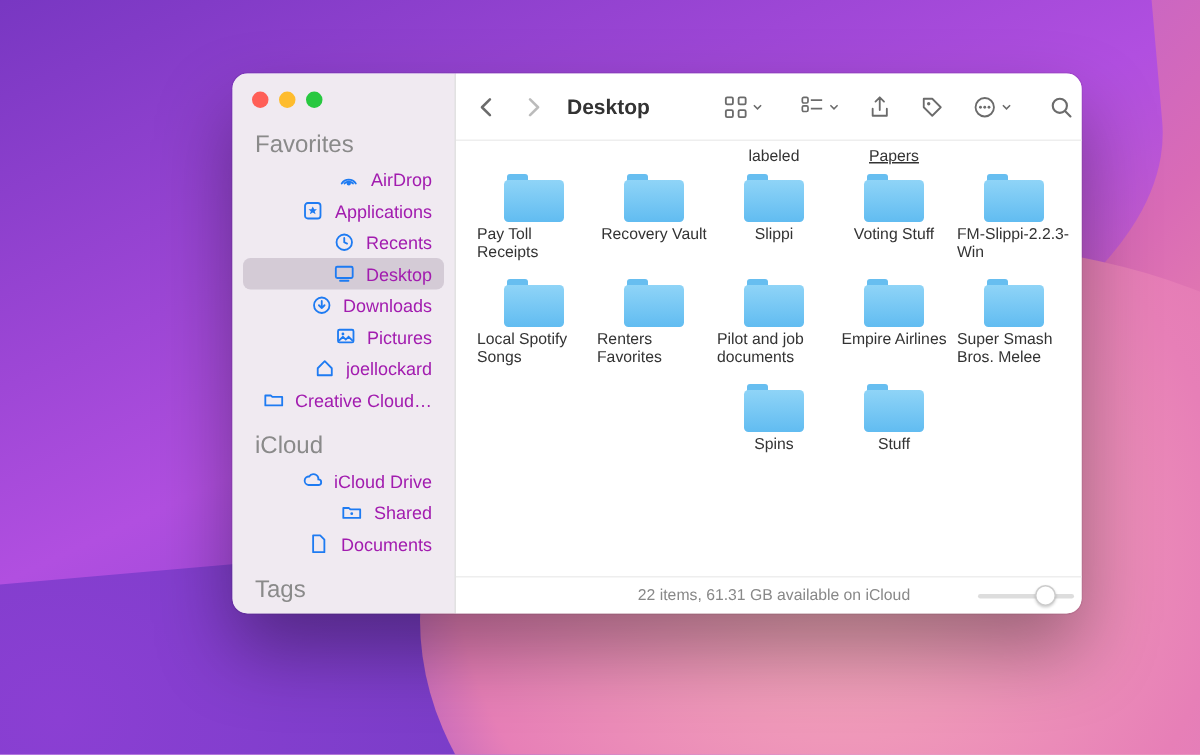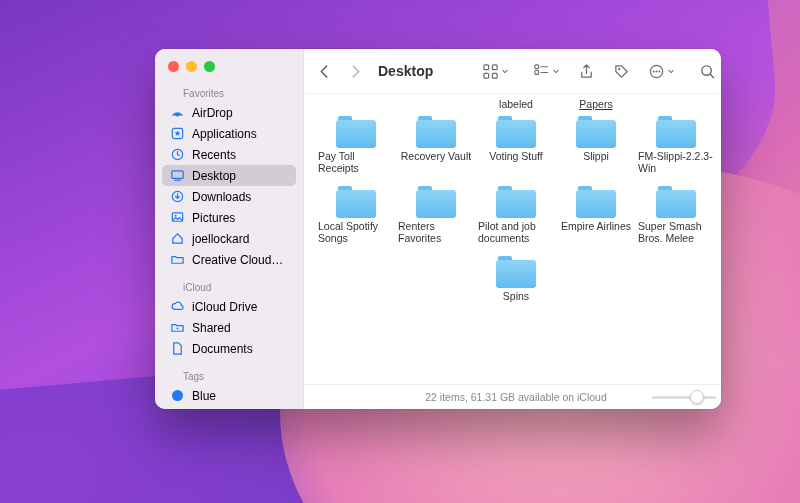--- a/index.html
+++ b/index.html
@@ -12,23 +12,23 @@
   .wallpaper::after{content:"";position:absolute;right:-180px;bottom:-160px;width:700px;height:500px;background:radial-gradient(circle at 40% 40%, #f7b0bb 0%, #e77fb7 50%, transparent 80%);border-radius:50%;}
 
   .window{position:absolute;left:155px;top:49px;width:566px;height:360px;border-radius:10px;overflow:hidden;box-shadow:0 25px 50px rgba(0,0,0,.35),0 0 0 1px rgba(0,0,0,.05);display:flex;flex-direction:column;background:#fff;}
   .chrome{display:flex;height:100%;}
   .sidebar{width:148px;flex:none;background:rgba(238,232,240,.9);backdrop-filter:blur(20px);border-right:1px solid #e2e2e2;display:flex;flex-direction:column;}
   .traffic{display:flex;gap:7px;padding:12px 13px 8px;}
   .dot{width:11px;height:11px;border-radius:50%;}
   .dot.red{background:#ff5f57;}
   .dot.yellow{background:#febc2e;}
   .dot.green{background:#28c840;}
-  .section-label{padding:8px 28px 3px;font-size:10px;color:#8a8a8a;font-weight:500;}
+  .section-label{padding:8px 15px 3px;font-size:16px;color:#8a8a8a;font-weight:500;}
   .side-items{display:flex;flex-direction:column;padding:0 7px 4px;}
-  .side-item{display:flex;align-items:center;gap:7px;padding:3px 8px;border-radius:5px;cursor:default;color:#000000;}
+  .side-item{display:flex;align-items:center;gap:7px;padding:3px 8px;border-radius:5px;cursor:default;color:#a21caf;justify-content:flex-end;}
   .side-item .icn{width:15px;height:15px;display:flex;align-items:center;justify-content:center;color:#1e7bf2;}
   .side-item.active{background:#d4cbd6;}
   .side-item span.lbl{white-space:nowrap;overflow:hidden;text-overflow:ellipsis;}
   .tag-dot{width:11px;height:11px;border-radius:50%;border:none;}
 
   .main{flex:1;display:flex;flex-direction:column;background:#ffffff;}
   .toolbar{height:44px;flex:none;display:flex;align-items:center;padding:0 12px;gap:10px;border-bottom:1px solid #eee;}
   .nav-arrows{display:flex;gap:14px;color:#888;}
   .title{font-weight:600;font-size:14px;margin-left:4px;}
   .spacer{flex:1;}
@@ -261,25 +261,25 @@
           <div class="item">
             <div class="folder-icn"></div>
             <div class="name">Pay Toll Receipts</div>
           </div>
           <div class="item">
             <div class="folder-icn"></div>
             <div class="name">Recovery Vault</div>
           </div>
           <div class="item">
             <div class="folder-icn"></div>
+            <div class="name">Slippi</div>
+          </div>
+          <div class="item">
+            <div class="folder-icn"></div>
             <div class="name">Voting Stuff</div>
-          </div>
-          <div class="item">
-            <div class="folder-icn"></div>
-            <div class="name">Slippi</div>
           </div>
           <div class="item">
             <div class="folder-icn"></div>
             <div class="name">FM-Slippi-2.2.3-Win</div>
           </div>
           <div class="item">
             <div class="folder-icn"></div>
             <div class="name">Local Spotify Songs</div>
           </div>
           <div class="item">
@@ -296,20 +296,24 @@
           </div>
           <div class="item">
             <div class="folder-icn"></div>
             <div class="name">Super Smash Bros. Melee</div>
           </div>
           <div></div>
           <div></div>
           <div class="item">
             <div class="folder-icn"></div>
             <div class="name">Spins</div>
+          </div>
+          <div class="item">
+            <div class="folder-icn"></div>
+            <div class="name">Stuff</div>
           </div>
         </div>
 
       <div class="status">
         <span>22 items, 61.31 GB available on iCloud</span>
         <div class="slider">
           <div class="slider-track"></div>
           <div class="slider-thumb"></div>
         </div>
       </div>

